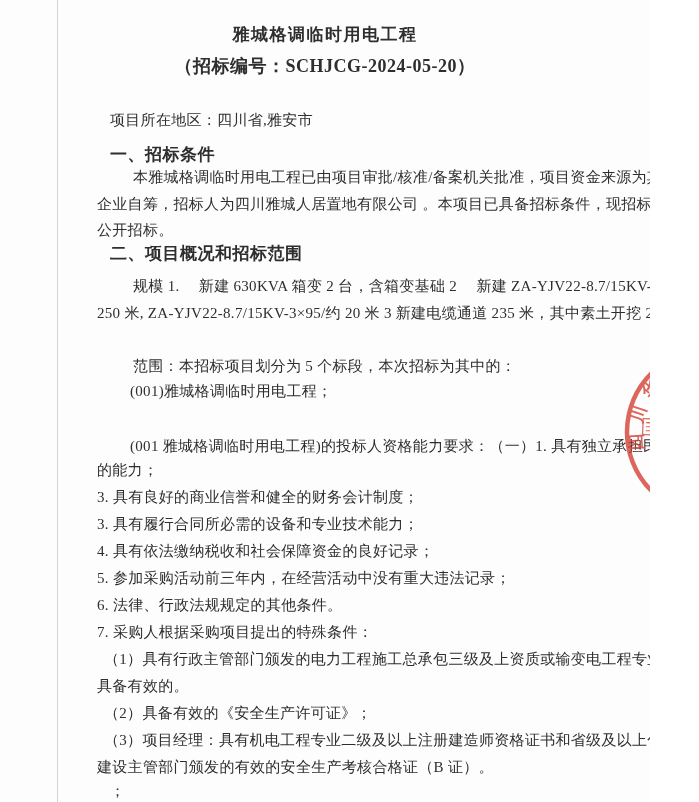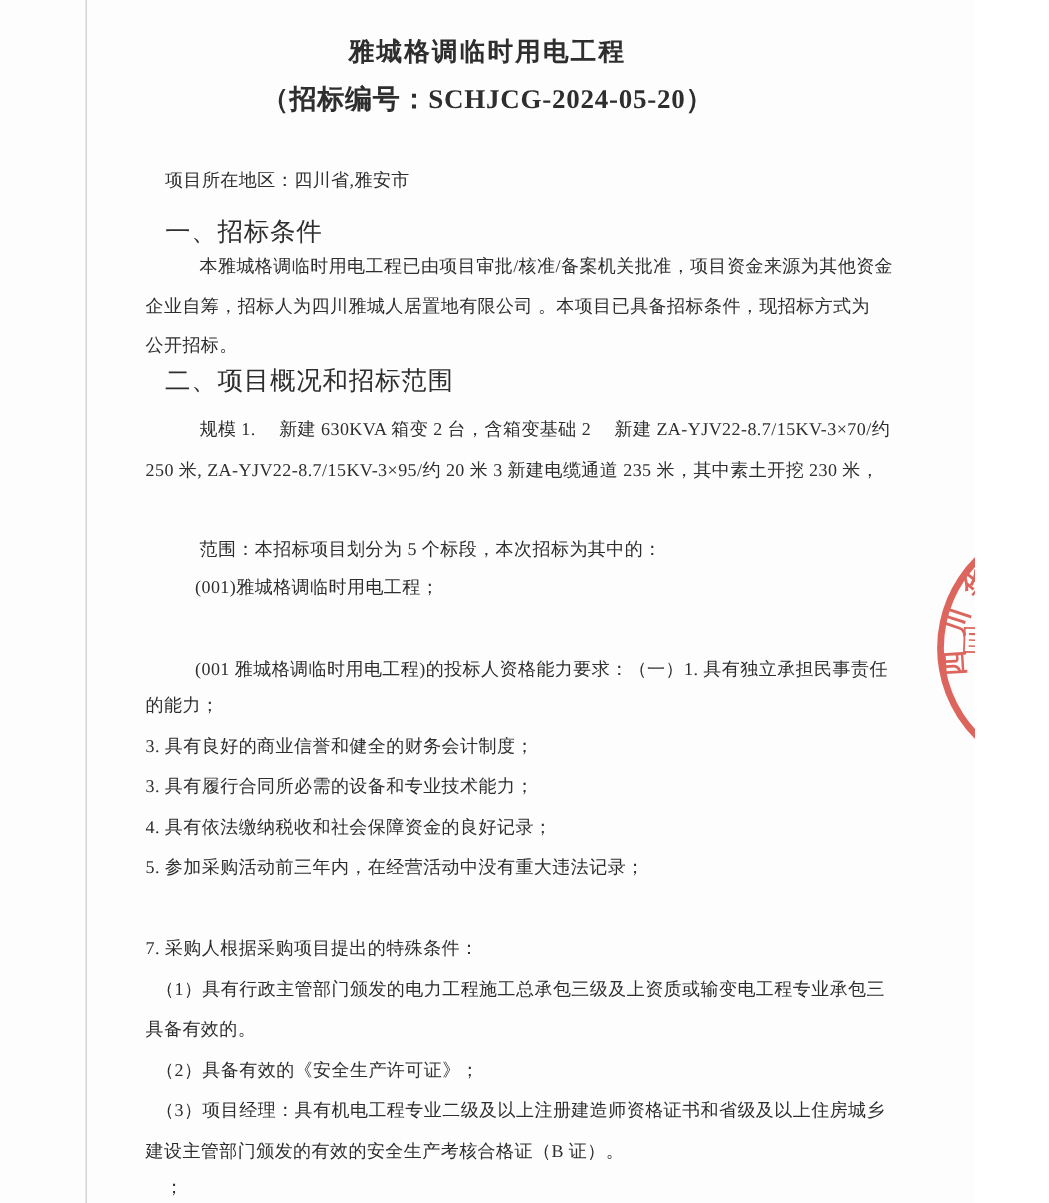--- a/index.html
+++ b/index.html
@@ -19,42 +19,42 @@
     position: absolute;
     left: 57px; top: 0; bottom: 0;
     width: 1px;
     background: #c6c6c6;
     opacity: .75;
   }
   .ln {
     position: absolute;
     height: 28px;
     line-height: 28px;
-    font-size: 12px;
+    font-size: 15px;
     letter-spacing: .3px;
     white-space: nowrap;
     color: #2e2e2e;
   }
   .center {
     left: 0; right: 0;
     text-align: center;
   }
   .doc-title {
     font-size: 17px;
     font-weight: bold;
     letter-spacing: 1.5px;
   }
   .bid-no {
     font-size: 18px;
     font-weight: 600;
     letter-spacing: .5px;
   }
   .heading {
     font-size: 17px;
-    font-weight: normal;
+    font-weight: bold;
     letter-spacing: .5px;
   }
   .seal {
     position: absolute;
     left: 610px;
     top: 332px;
     width: 200px;
     height: 200px;
     pointer-events: none;
   }
@@ -92,20 +92,21 @@
   <div class="ln" style="top:299px;left:97px">250 米, ZA-YJV22-8.7/15KV-3×95/约 20 米 3 新建电缆通道 235 米，其中素土开挖 230 米，</div>
   <div class="ln" style="top:352px;left:133px">范围：本招标项目划分为 5 个标段，本次招标为其中的：</div>
   <div class="ln" style="top:377px;left:130px">(001)雅城格调临时用电工程；</div>
 
   <div class="ln" style="top:432px;left:130px">(001 雅城格调临时用电工程)的投标人资格能力要求：（一）1. 具有独立承担民事责任</div>
   <div class="ln" style="top:456px;left:97px">的能力；</div>
   <div class="ln" style="top:483px;left:97px">3. 具有良好的商业信誉和健全的财务会计制度；</div>
   <div class="ln" style="top:510px;left:97px">3. 具有履行合同所必需的设备和专业技术能力；</div>
   <div class="ln" style="top:537px;left:97px">4. 具有依法缴纳税收和社会保障资金的良好记录；</div>
   <div class="ln" style="top:564px;left:97px">5. 参加采购活动前三年内，在经营活动中没有重大违法记录；</div>
+  <div class="ln" style="top:591px;left:97px">6. 法律、行政法规规定的其他条件。</div>
   <div class="ln" style="top:618px;left:97px">7. 采购人根据采购项目提出的特殊条件：</div>
   <div class="ln" style="top:645px;left:104px">（1）具有行政主管部门颁发的电力工程施工总承包三级及上资质或输变电工程专业承包三</div>
   <div class="ln" style="top:672px;left:97px">具备有效的。</div>
   <div class="ln" style="top:699px;left:104px">（2）具备有效的《安全生产许可证》；</div>
   <div class="ln" style="top:726px;left:104px">（3）项目经理：具有机电工程专业二级及以上注册建造师资格证书和省级及以上住房城乡</div>
   <div class="ln" style="top:753px;left:97px">建设主管部门颁发的有效的安全生产考核合格证（B 证）。</div>
   <div class="ln" style="top:777px;left:110px">；</div>
 
   <div class="seal">
     <svg width="200" height="200" viewBox="0 0 200 200">

